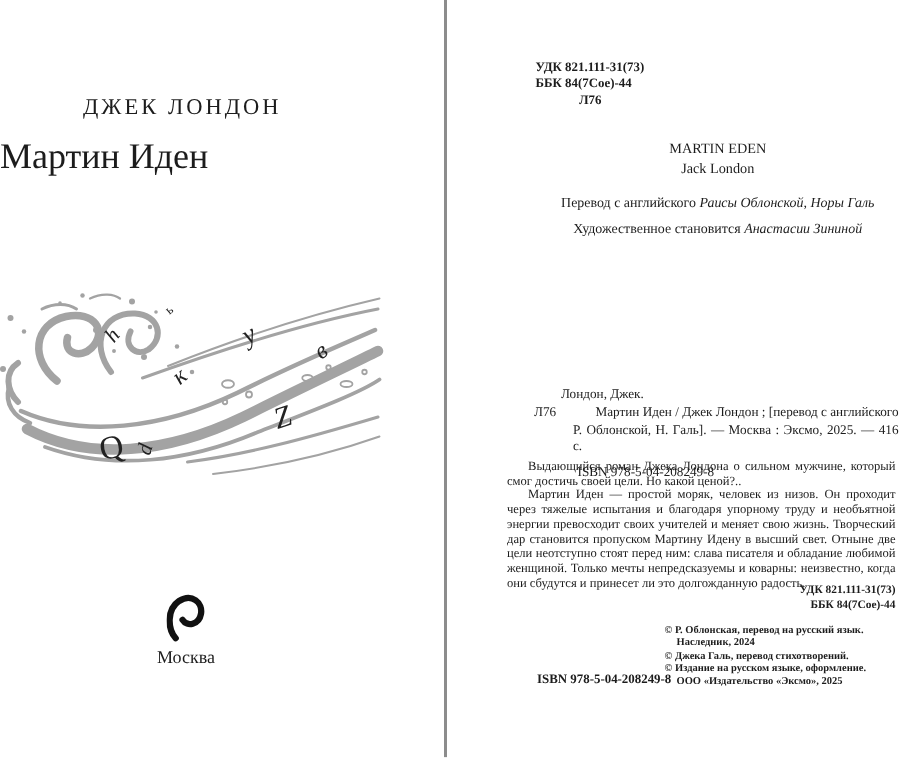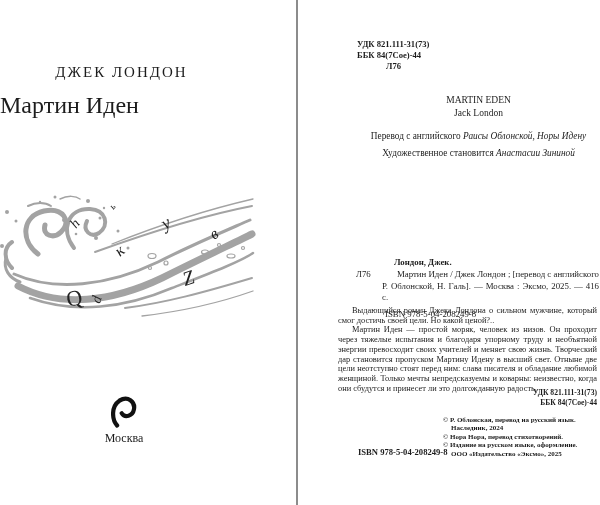--- a/index.html
+++ b/index.html
@@ -35,21 +35,21 @@
   }
   .credits-1{
     position:absolute;left:357px;top:131px;width:243px;text-align:center;font-size:9.3px;
   }
   .credits-2{
     position:absolute;left:357px;top:148px;width:243px;text-align:center;font-size:9.3px;
   }
   .catalog-card{
     position:absolute;left:356px;top:257px;width:243px;font-size:8.8px;line-height:11.8px;
   }
-  .catalog-card .card-author{font-weight:bold;margin-left:38px;}
+  .catalog-card .card-author{font-weight:normal;margin-left:18px;}
   .catalog-card .card-body{position:relative;}
   .catalog-card .card-index{position:absolute;left:0;top:0;}
   .catalog-card .card-desc{
     margin:0 0 0 26px;text-indent:15px;text-align:justify;
   }
   .catalog-card .card-isbn{margin-left:29px;margin-top:5px;}
   .annotation{
     position:absolute;left:338px;top:306px;width:259px;font-size:8.4px;line-height:9.7px;
     text-align:justify;
   }
@@ -145,21 +145,21 @@
       <div>УДК 821.111-31(73)</div>
       <div>ББК 84(7Сое)-44</div>
       <div class="index-line">Л76</div>
     </div>
 
     <div class="orig-block">
       <div>MARTIN EDEN</div>
       <div>Jack London</div>
     </div>
 
-    <div class="credits-1"><span>Перевод с английского </span><span class="it">Раисы Облонской, Норы Идену</span></div>
+    <div class="credits-1"><span>Перевод с английского </span><span class="it">Раисы Облонской, Норы Галь</span></div>
 
     <div class="credits-2"><span>Художественное становится </span><span class="it">Анастасии Зининой</span></div>
 
     <div class="catalog-card">
       <div class="card-author">Лондон, Джек.</div>
       <div class="card-body">
         <span class="card-index">Л76</span>
         <p class="card-desc">Мартин Иден / Джек Лондон ; [перевод с английского Р. Облонской, Н. Галь]. — Москва : Эксмо, 2025. — 416 с.</p>
       </div>
       <div class="card-isbn">ISBN 978-5-04-208249-8</div>
@@ -171,21 +171,21 @@
     </div>
 
     <div class="udk-bottom">
       <div>УДК 821.111-31(73)</div>
       <div>ББК 84(7Сое)-44</div>
     </div>
 
     <div class="copyrights">
       <div>© Р. Облонская, перевод на русский язык.</div>
       <div class="c-line2">Наследник, 2024</div>
-      <div>© Нора Нора, перевод стихотворений.</div>
+      <div>© Джека Галь, перевод стихотворений.</div>
       <div>© Издание на русском языке, оформление.</div>
       <div class="c-line2">ООО «Издательство «Эксмо», 2025</div>
     </div>
 
     <div class="isbn-bottom">ISBN 978-5-04-208249-8</div>
 
   </div>
 </div>
 
 </body></html>

